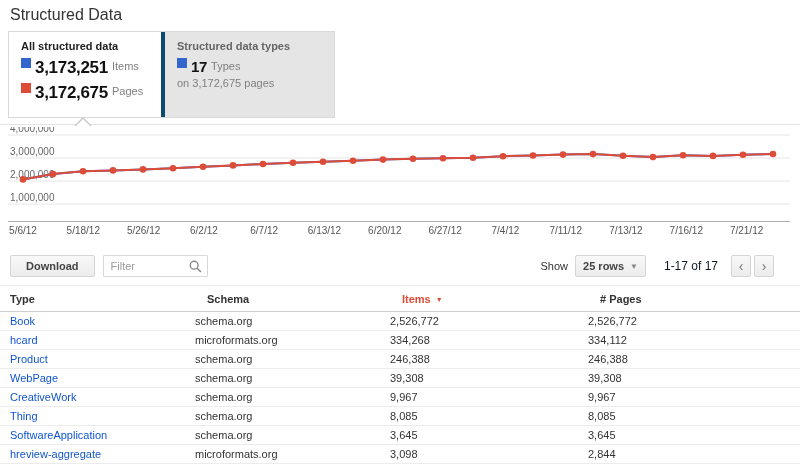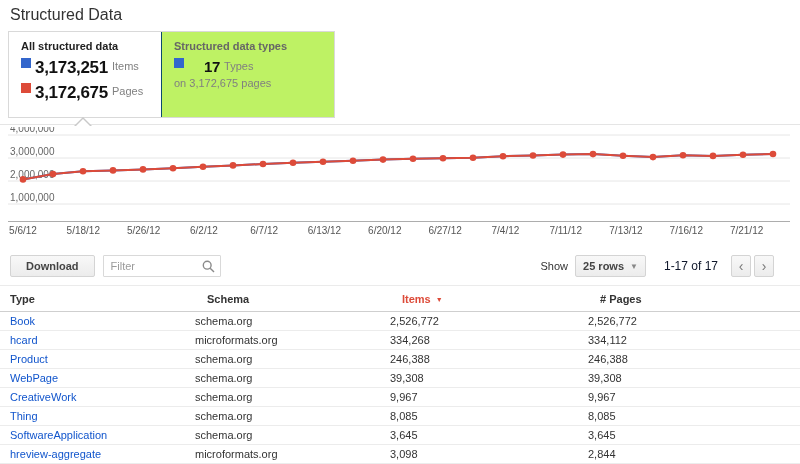--- a/index.html
+++ b/index.html
@@ -8,48 +8,48 @@
     width:800px; height:464px; overflow:hidden; background:#fff;
     font-family:"Liberation Sans", sans-serif; color:#333;
   }
   .page-title { font-size:16px; font-weight:normal; color:#333; margin:6px 0 7px 10px; }
 
   
   .tabs-row { position:relative; margin-left:8px; width:327px; display:flex;
               border:1px solid #d9d9d9; background:#fff; }
   .tab { padding:8px 12px 9px 12px; position:relative; }
   .tab-all { width:152px; background:#fff; }
-  .tab-types { flex:1; background:#bef264; border-left:1px solid #0c4a6e; }
+  .tab-types { flex:1; background:#e5e5e5; border-left:4px solid #0c4a6e; }
   .tab-title { font-size:11px; font-weight:bold; color:#222; margin-bottom:6px; }
   .tab-types .tab-title { color:#666; }
   .metric-line { display:flex; align-items:flex-start; margin-bottom:5px; white-space:nowrap; }
   .swatch { width:10px; height:10px; display:inline-block; margin-right:4px; flex:none; }
   .metric-value { font-size:17px; font-weight:bold; color:#111; letter-spacing:-0.3px; }
   .metric-label { font-size:11px; color:#808080; margin-left:4px; position:relative; top:2px; }
-  .types-value { font-size:15px;margin-left:16px; }
+  .types-value { font-size:15px; }
   .tab-subtext { font-size:11px; color:#808080; margin-top:2px; }
   .tab-caret { position:absolute; left:65px; bottom:-9px; width:0; height:0; z-index:2;
                border-left:9px solid transparent; border-right:9px solid transparent;
                border-bottom:9px solid #c9c9c9; }
   .tab-caret::after { content:''; position:absolute; left:-8px; top:1.6px; width:0; height:0;
                border-left:8px solid transparent; border-right:8px solid transparent;
                border-bottom:8px solid #fff; }
 
   .chart-rule { border-top:1px solid #e5e5e5; margin-top:6px; }
   .chart-wrap { margin-top:2px; }
   svg text { font-family:"Liberation Sans", sans-serif; }
 
   
   .toolbar { display:flex; align-items:center; margin-top:10px; padding:0 26px 8px 10px;
              border-bottom:1px solid #ebebeb; }
   .btn { font-family:"Liberation Sans", sans-serif; font-size:11px; font-weight:bold; color:#444;
          background:linear-gradient(#f8f8f8,#ececec); border:1px solid #d4d4d4; border-radius:2px;
          padding:4px 15px; height:22px; line-height:12px; cursor:pointer; }
   .filter-box { position:relative; margin-left:8px; }
-  .filter-box input { width:118px; height:22px; border:1px solid #d9d9d9; border-radius:1px;
+  .filter-box input { width:105px; height:22px; border:1px solid #d9d9d9; border-radius:1px;
          padding:0 24px 0 7px; font-size:11px; color:#333; outline:none;
          font-family:"Liberation Sans", sans-serif; }
   .filter-box input::placeholder { color:#9a9a9a; }
   .filter-box .search-ic { position:absolute; right:6px; top:5px; }
   .toolbar-spacer { flex:1; }
   .show-label { font-size:11px; color:#333; margin-right:7px; }
   .rows-select { display:flex; align-items:center; font-size:11px; font-weight:bold; color:#444;
          background:linear-gradient(#f8f8f8,#ececec); border:1px solid #d4d4d4; border-radius:2px;
          padding:4px 7px; height:22px; cursor:pointer; }
   .dd-caret { color:#888; font-size:8px; margin-left:6px; }

